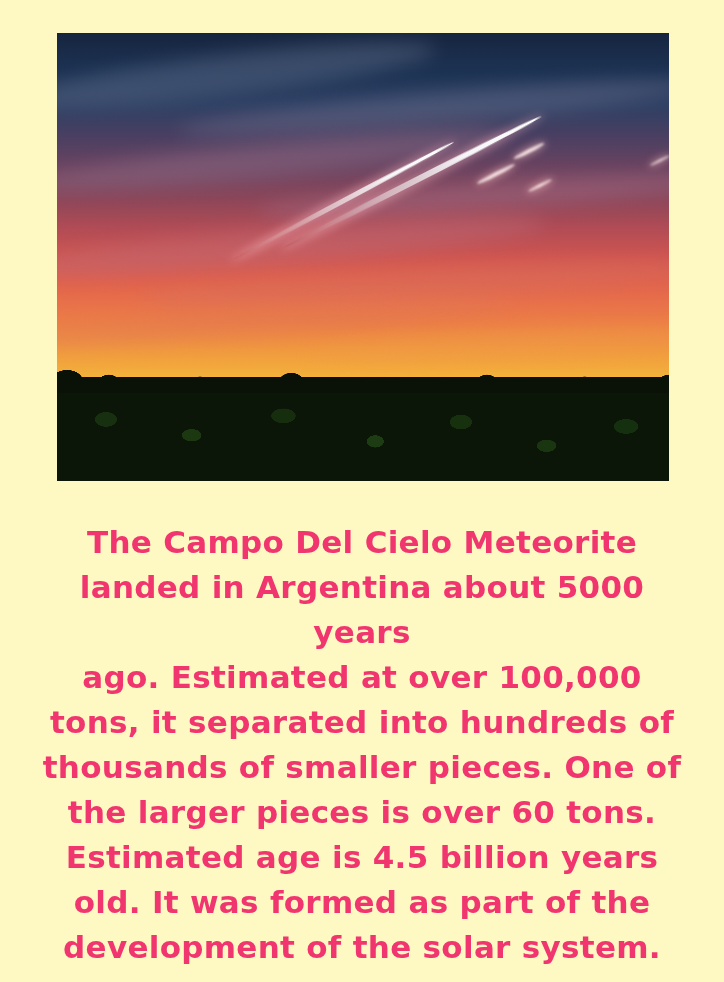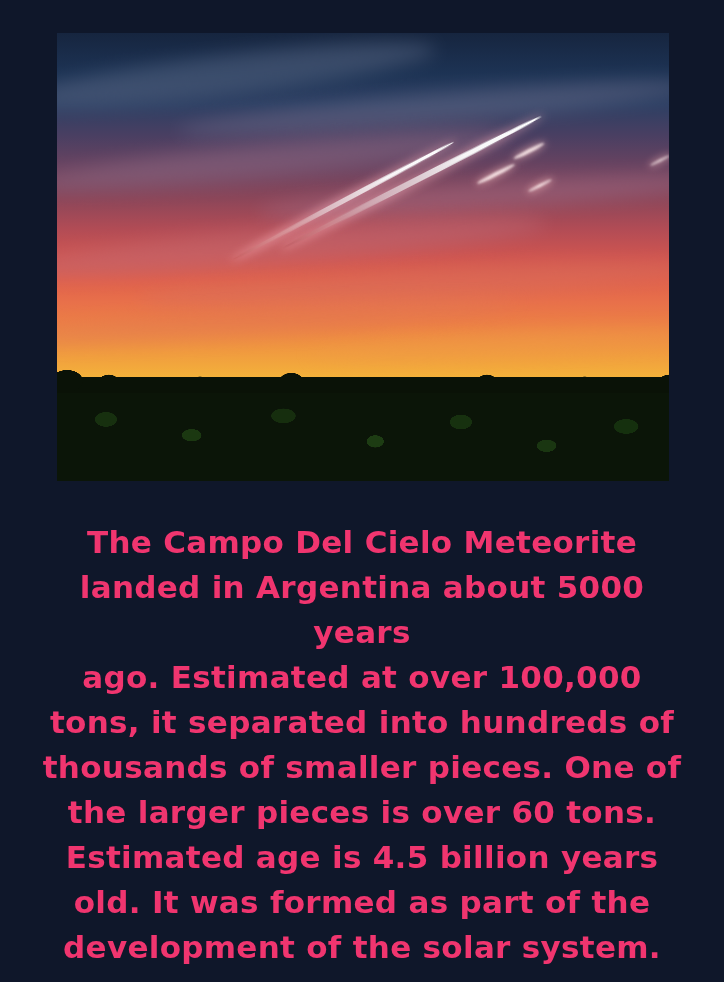--- a/index.html
+++ b/index.html
@@ -11,21 +11,21 @@
     width: 724px;
     height: 982px;
     font-family: "DejaVu Sans", sans-serif;
     overflow: hidden;
   }
 
   .card {
     position: relative;
     width: 724px;
     height: 982px;
-    background: #0f172a;
+    background: #fef9c3;
     box-sizing: border-box;
   }
 
   
   .photo-frame {
     position: absolute;
     left: 57px;
     top: 33px;
     width: 612px;
     height: 448px;

